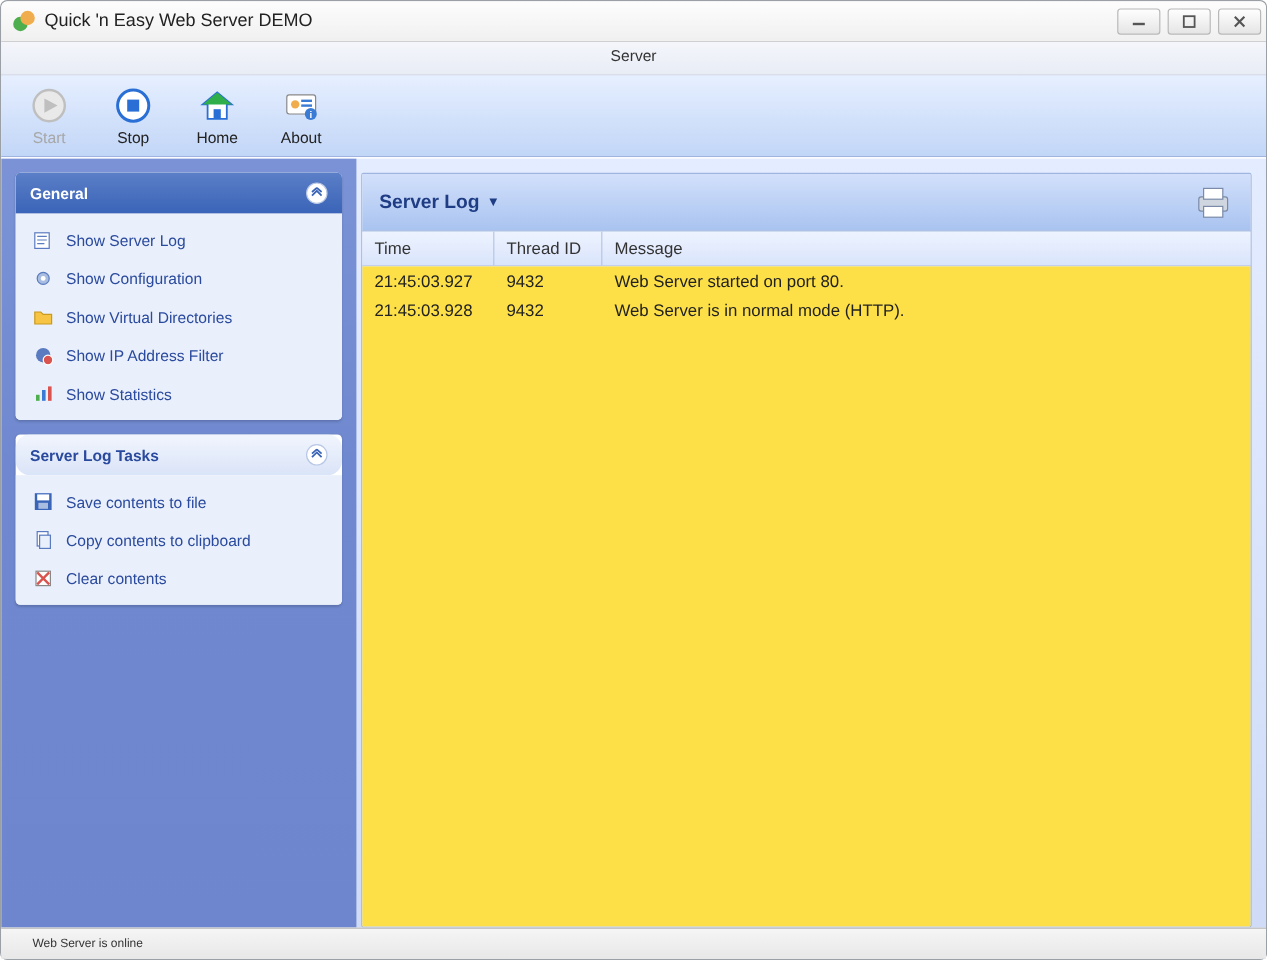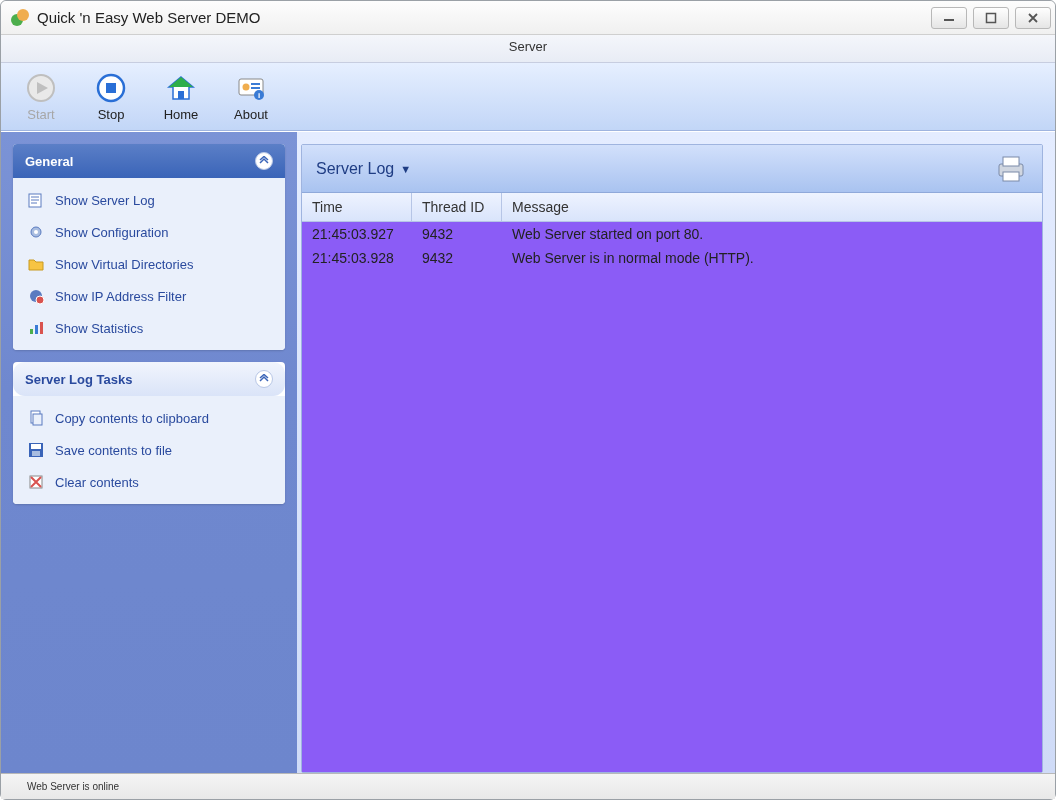--- a/index.html
+++ b/index.html
@@ -138,37 +138,37 @@
   display:flex; flex-direction:column;
   border-radius:2px;
 }
 .content-header {
   height:48px;
   background: linear-gradient(#d2e0fb,#a9c3f0);
   border-bottom:1px solid #8fa9da;
   display:flex; align-items:center; justify-content:space-between;
   padding: 0 14px;
 }
-.content-title { color:#1f3d84; font-weight:normal; font-size:16px; display:flex; align-items:center; gap:6px; }
+.content-title { color:#1f3d84; font-weight:bold; font-size:16px; display:flex; align-items:center; gap:6px; }
 .dropdown-caret { font-size:11px; color:#1f3d84; }
 .printer-icon { width:34px; height:30px; }
 
 .table-header {
   display:flex;
   background: linear-gradient(#eef3ff,#d9e4fb);
   border-bottom:1px solid #b6c5e6;
 }
 .th {
   padding:6px 10px; color:#333; font-size:14px;
   border-right:1px solid #b6c5e6;
 }
 .col-time { width:110px; }
 .col-thread { width:90px; }
 .col-msg { flex:1; border-right:none; }
-.table-body { flex:1; overflow:auto; background:#8b5cf6; }
+.table-body { flex:1; overflow:auto; background:#fde047; }
 .tr { display:flex; padding:2px 0; }
 .td { padding:2px 10px; font-size:14px; color:#222; }
 
 .statusbar {
   height:26px; border-top:1px solid #b8b8b8;
   background: linear-gradient(#f5f5f5,#e8e8e8);
   display:flex; align-items:center; padding:0 26px;
   font-size:10px; color:#333;
 }
 svg { display:block; }
@@ -320,35 +320,35 @@
             <svg width="10" height="10">
                 <path d="M1 7 L5 3 L9 7" stroke="#3a64b8" stroke-width="1.5" fill="none"></path>
                 <path d="M1 4 L5 0.5 L9 4" stroke="#3a64b8" stroke-width="1.5" fill="none"></path>
               </svg>
           </div>
         </div>
         <div class="panel-body">
           <div class="side-item">
             <div class="side-icon">
                 <svg width="18" height="18">
-                  <rect x="4" y="2" width="9" height="12" fill="#fff" stroke="#5a7bc0"></rect>
-                  <rect x="6" y="5" width="9" height="11" fill="#eaf0fb" stroke="#5a7bc0"></rect>
-                </svg>
-              </div>
-            <span>Copy contents to clipboard</span>
-          </div>
-          <div class="side-item">
-            <div class="side-icon">
-                <svg width="18" height="18">
                   <rect x="2" y="2" width="14" height="14" fill="#3a64b8"></rect>
                   <rect x="4" y="3" width="10" height="5" fill="#fff"></rect>
                   <rect x="5" y="10" width="8" height="5" fill="#a9bde0"></rect>
                 </svg>
               </div>
             <span>Save contents to file</span>
+          </div>
+          <div class="side-item">
+            <div class="side-icon">
+                <svg width="18" height="18">
+                  <rect x="4" y="2" width="9" height="12" fill="#fff" stroke="#5a7bc0"></rect>
+                  <rect x="6" y="5" width="9" height="11" fill="#eaf0fb" stroke="#5a7bc0"></rect>
+                </svg>
+              </div>
+            <span>Copy contents to clipboard</span>
           </div>
           <div class="side-item">
             <div class="side-icon">
                 <svg width="18" height="18">
                   <rect x="3" y="3" width="12" height="12" fill="#fff" stroke="#888"></rect>
                   <path d="M4 4 L14 14 M14 4 L4 14" stroke="#d9534f" stroke-width="2"></path>
                 </svg>
               </div>
             <span>Clear contents</span>
           </div>

